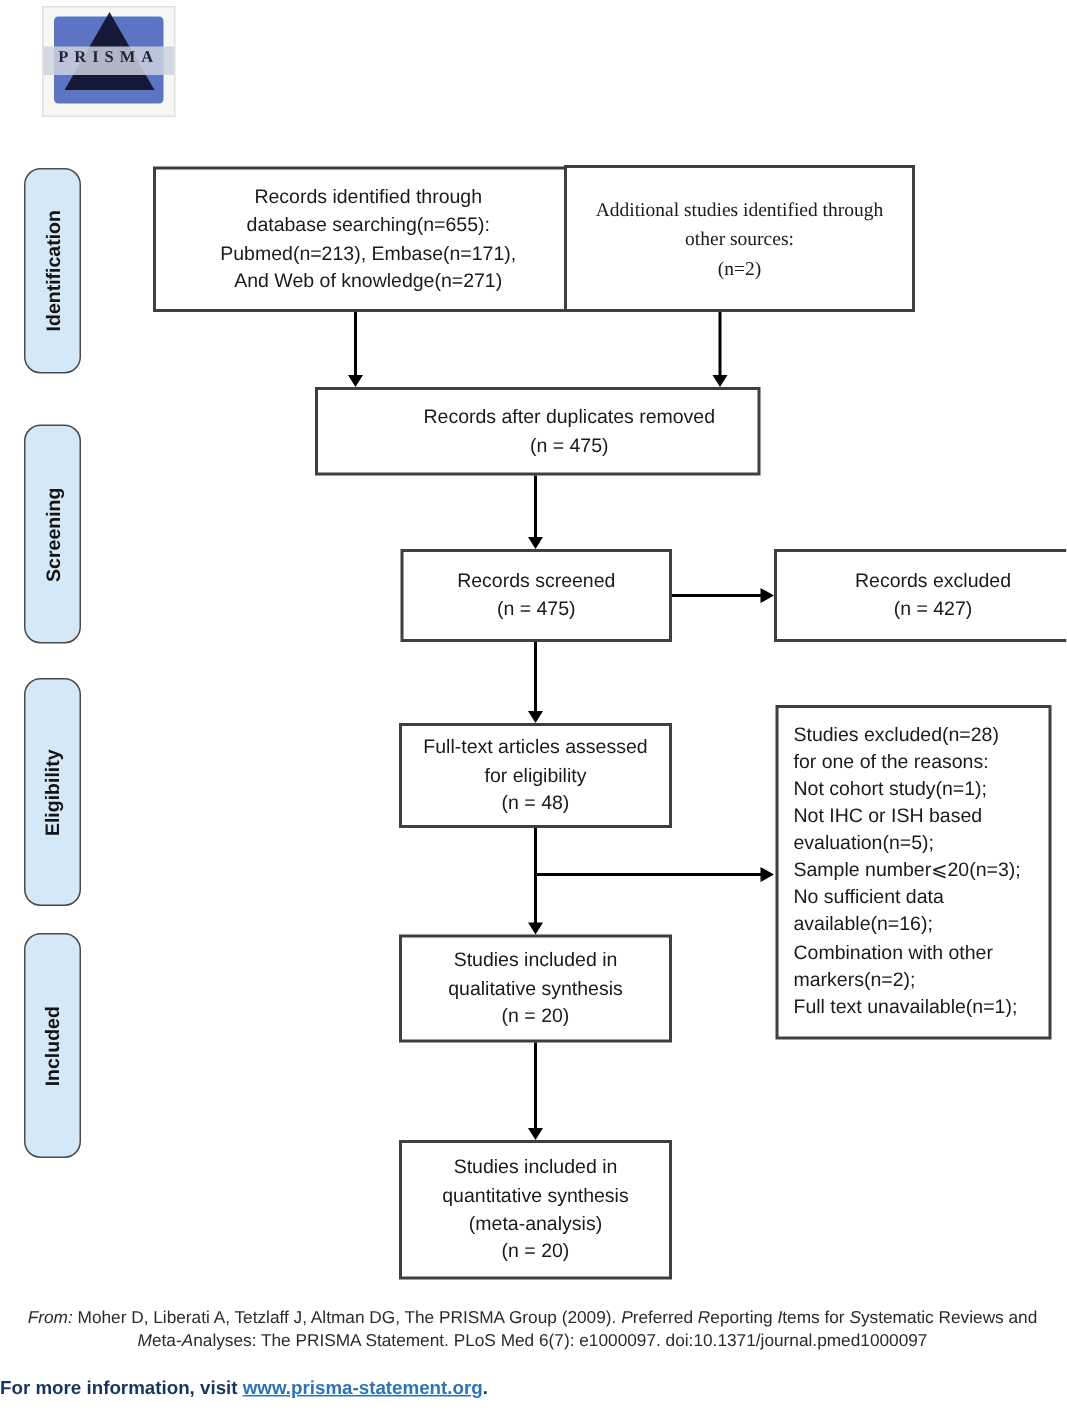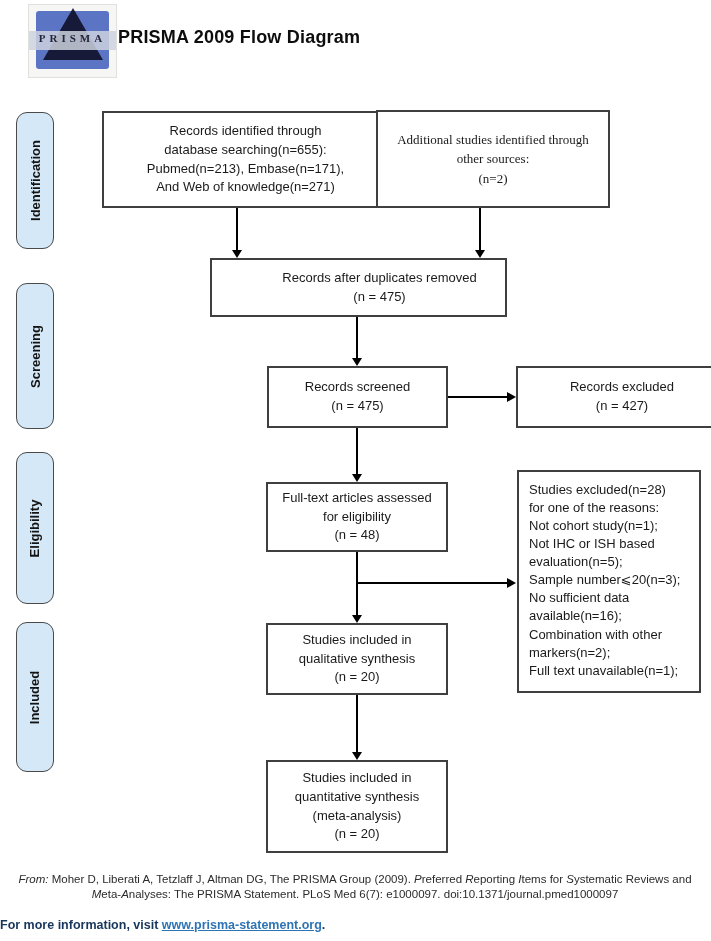--- a/index.html
+++ b/index.html
@@ -68,21 +68,20 @@
 <body>
 
 <div id="page">
 
   <div class="logo">
     <div class="logo-blue"></div>
     <div class="logo-tri"></div>
     <div class="logo-band"></div>
     <div class="logo-word">PRISMA</div>
   </div>
-  <div class="title">PRISMA 2009 Flow Diagram</div>
 
   <div class="stage stage-identification">
     <span>Identification</span>
   </div>
   <div class="stage stage-screening">
     <span>Screening</span>
   </div>
   <div class="stage stage-eligibility">
     <span>Eligibility</span>
   </div>

